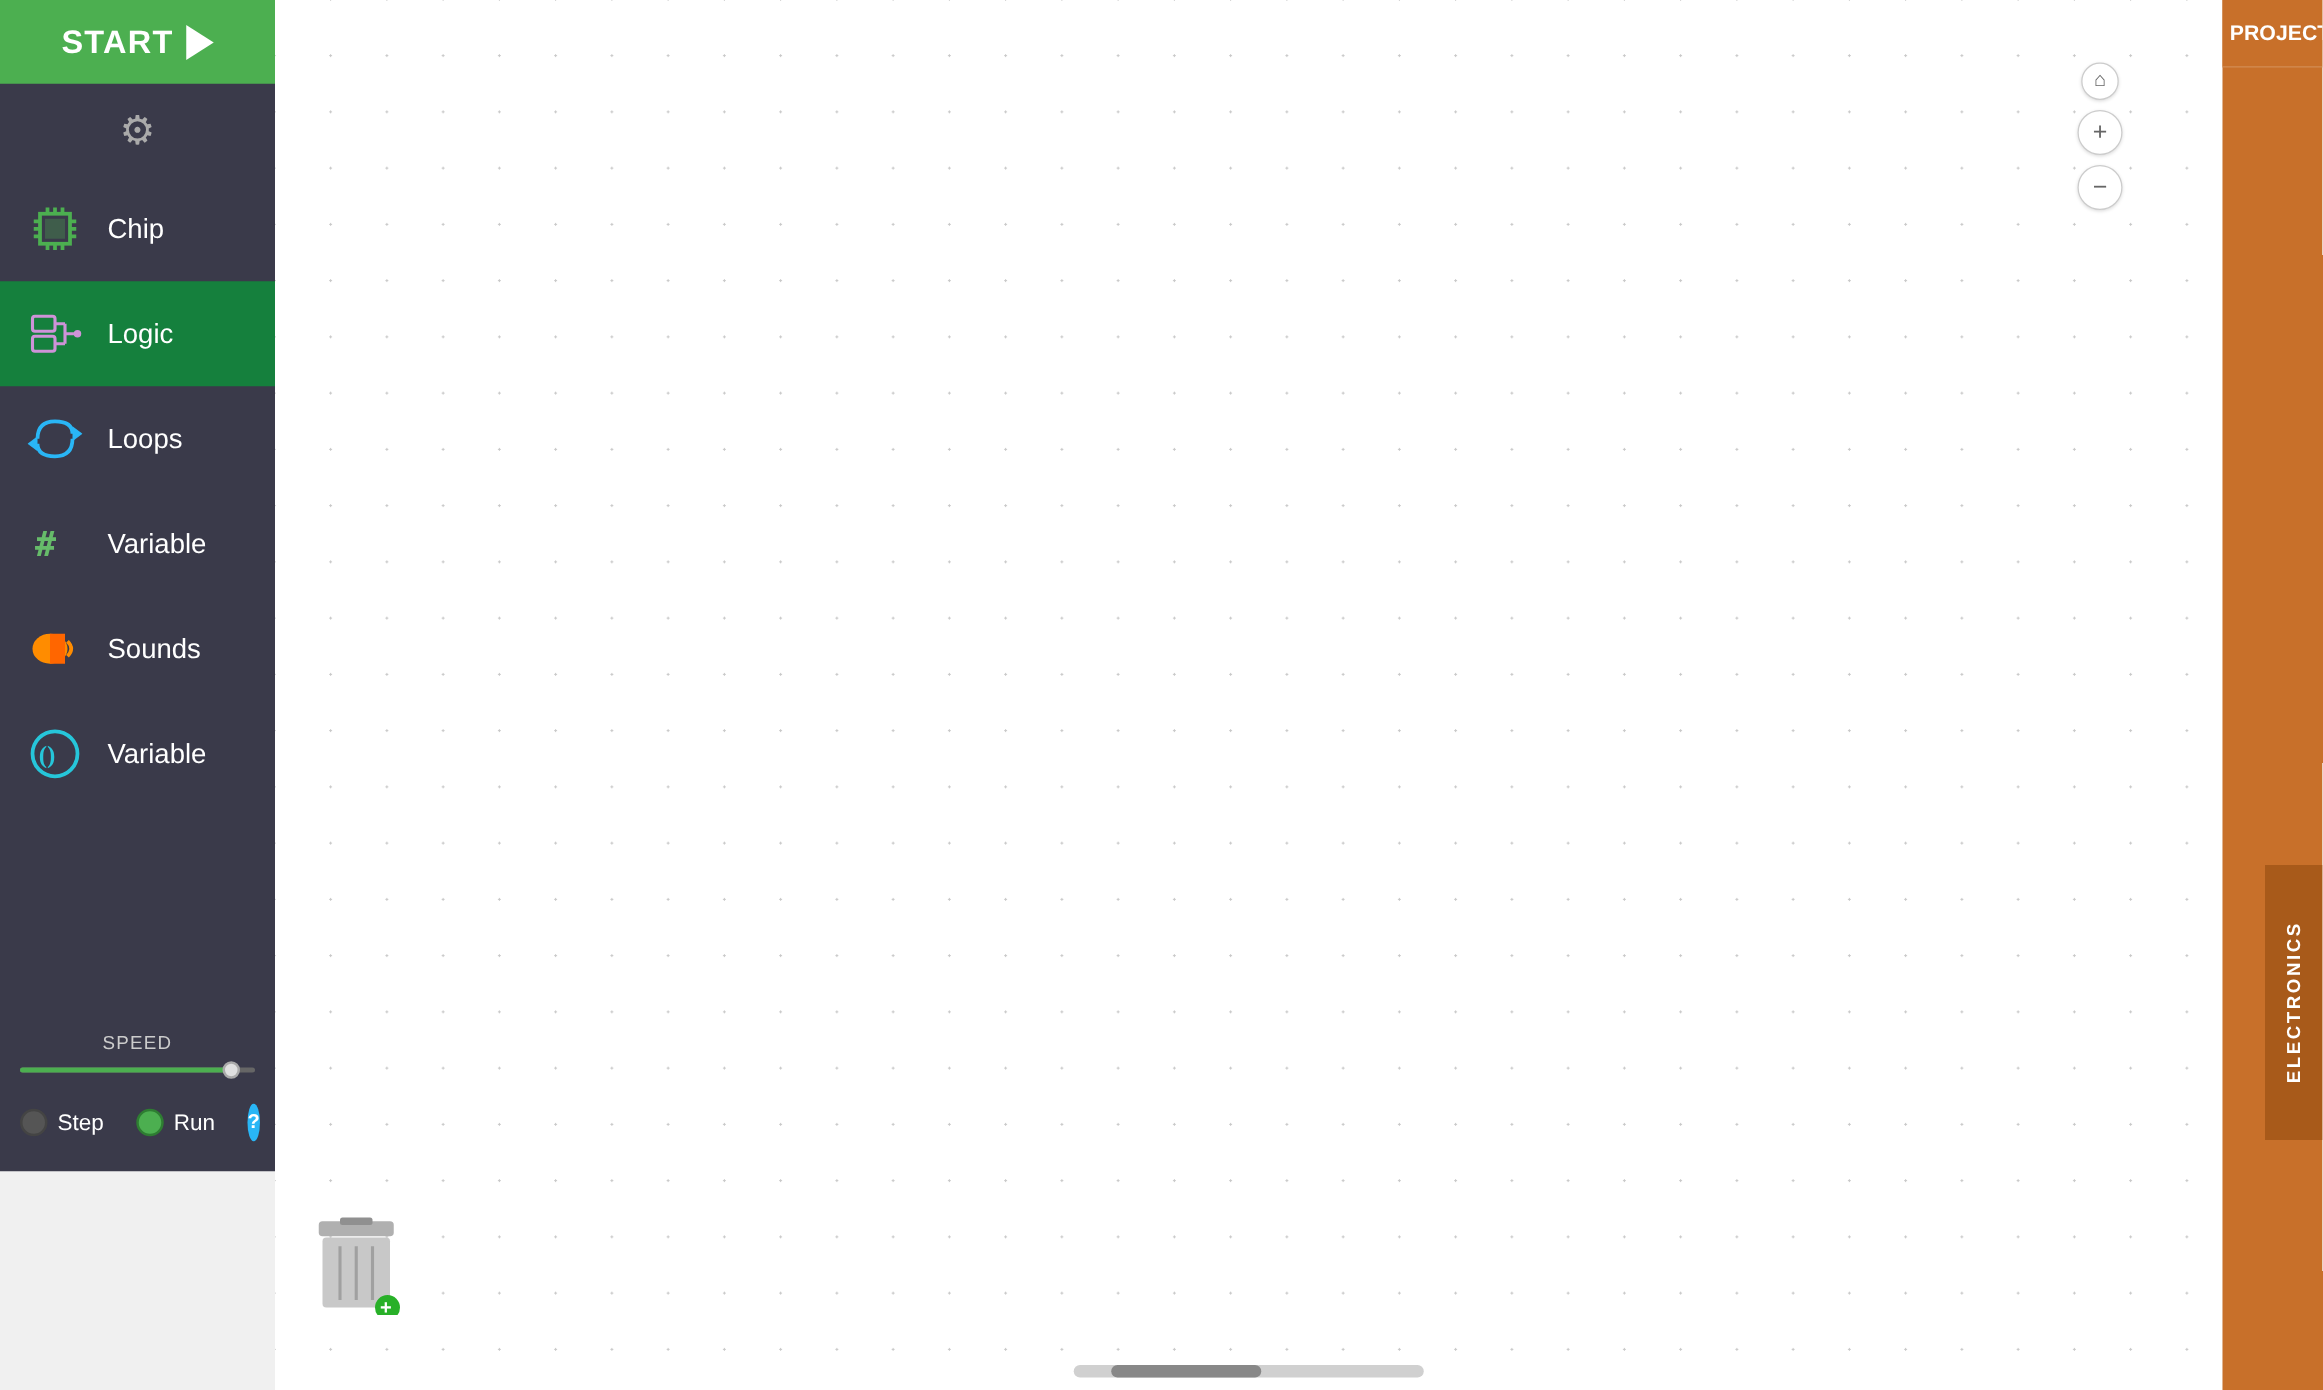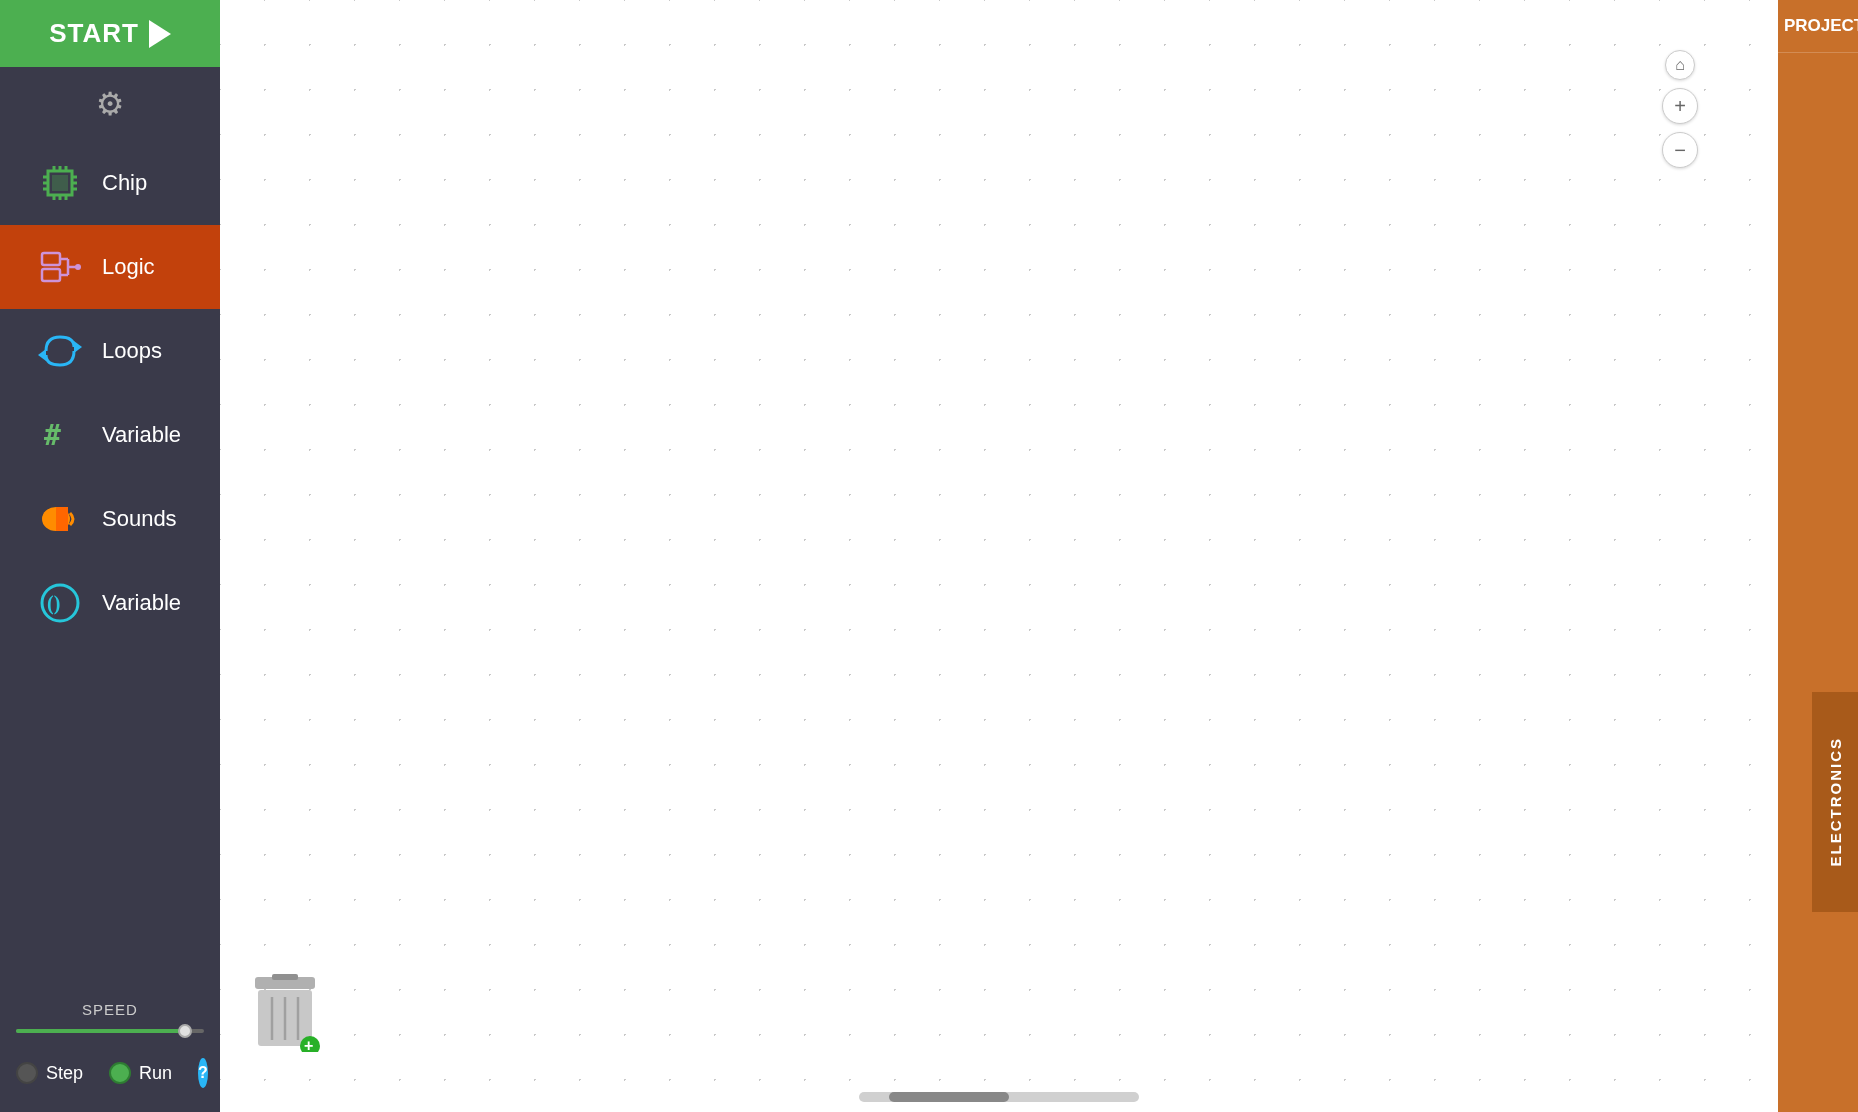--- a/index.html
+++ b/index.html
@@ -9,21 +9,21 @@
       overflow: hidden;
       font-family: 'Arial', sans-serif;
       display: flex;
       background: #f0f0f0;
     }
 
     
     #sidebar {
       width: 220px;
       min-width: 220px;
-      height: 1112px;
+      height: 937px;
       background: #3a3a4a;
       display: flex;
       flex-direction: column;
       position: relative;
       z-index: 10;
     }
 
     #start-button {
       background: #4caf50;
       color: white;
@@ -42,31 +42,31 @@
     #settings-btn {
       display: flex;
       justify-content: center;
       padding: 18px 0;
       cursor: pointer;
     }
 
     .sidebar-item {
       display: flex;
       align-items: center;
-      padding: 18px 36px;
+      padding: 18px 20px;
       cursor: pointer;
       color: white;
       font-size: 22px;
       font-weight: 500;
       gap: 18px;
       border-radius: 0;
     }
 
     .sidebar-item.active {
-      background: #c2410c;
+      background: #15803d;
     }
 
     .sidebar-item .icon-wrap {
       width: 48px;
       height: 48px;
       display: flex;
       align-items: center;
       justify-content: center;
       flex-shrink: 0;
     }

